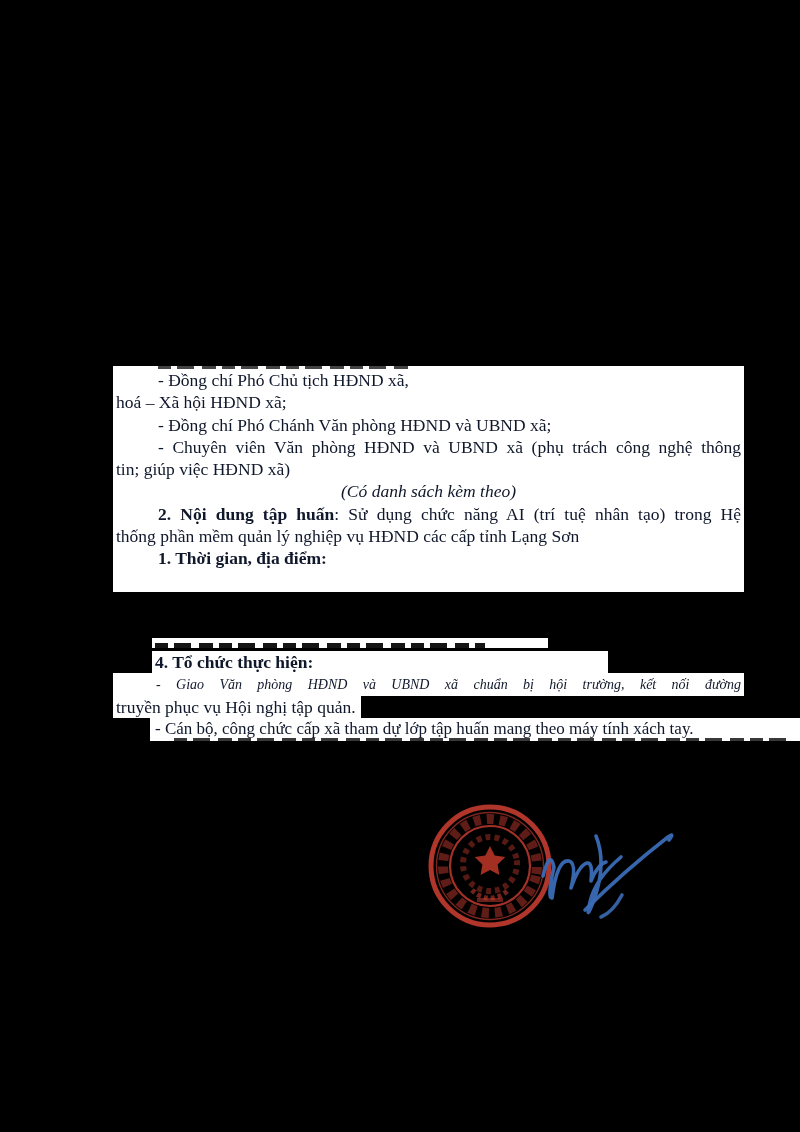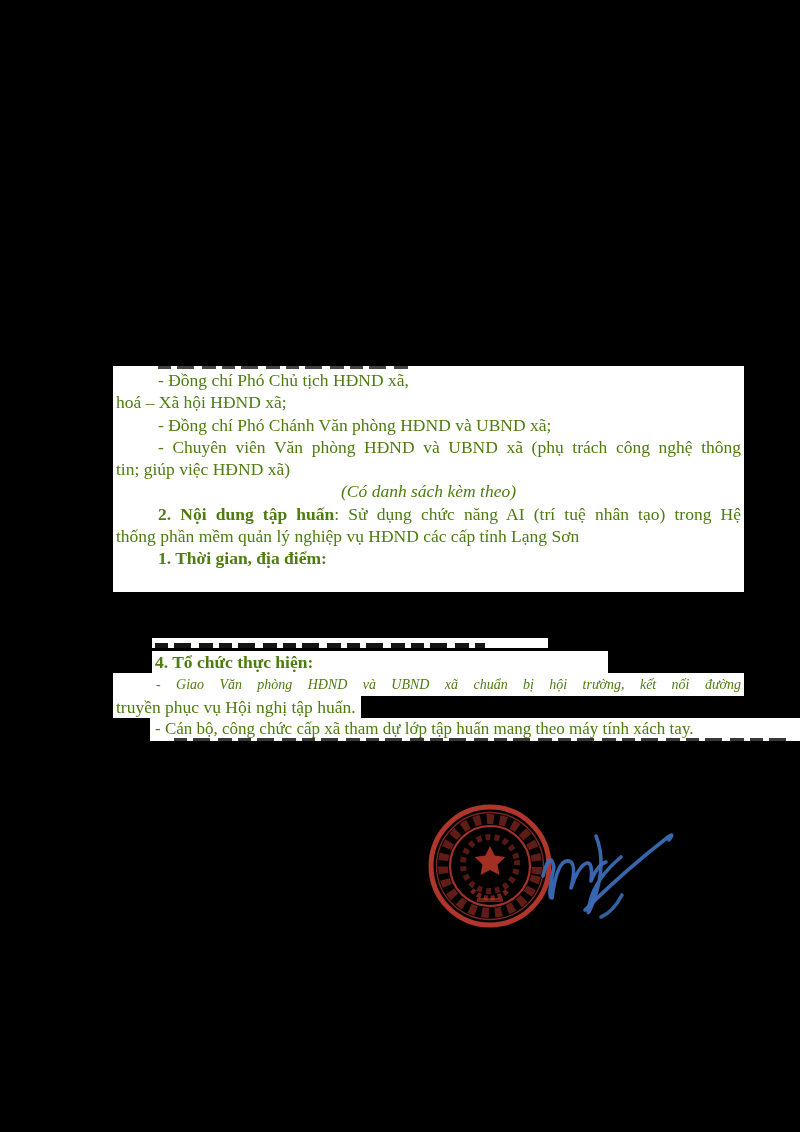--- a/index.html
+++ b/index.html
@@ -1,17 +1,17 @@
 <!DOCTYPE html>
 <html><head>
 <meta charset="utf-8">
 <style>
   html,body{margin:0;padding:0;background:#000;}
   .page{position:relative;width:800px;height:1132px;background:#000;overflow:hidden;
-        font-family:"Liberation Serif","DejaVu Serif",serif;color:#4d7c0f;}
+        font-family:"Liberation Serif","DejaVu Serif",serif;color:#0f172a;}
   .paper{position:absolute;background:#fff;}
   
   .block-a{left:113px;top:366px;width:631px;height:226px;box-sizing:border-box;
            padding:3px 3px 0 3px;overflow:hidden;font-size:17.5px;line-height:22.3px;}
   .ln{white-space:nowrap;overflow:hidden;}
   .indent{padding-left:42px;}
   .stretch{white-space:normal;text-align:justify;text-align-last:justify;}
   .center{text-align:center;white-space:normal;}
   .bold{font-weight:bold;}
   .italic{font-style:italic;}
@@ -53,21 +53,21 @@
 
   <div class="paper sliver">
     <div class="fragbar"></div>
   </div>
 
   <div class="paper strip-4 bold">4. Tổ chức thực hiện:</div>
 
   <div class="paper strip-giao">
     <div class="ln indent stretch" style="padding-left:40px;">- Giao Văn phòng HĐND và UBND xã chuẩn bị hội trường, kết nối đường</div>
   </div>
-  <div class="paper strip-truyen ln">truyền phục vụ Hội nghị tập huấn.</div>
+  <div class="paper strip-truyen ln">truyền phục vụ Hội nghị tập quản.</div>
 
   <div class="paper strip-canbo">
     <div class="ln">- Cán bộ, công chức cấp xã tham dự lớp tập huấn mang theo máy tính xách tay.</div>
     <div class="fragbar"></div>
   </div>
 
   <div class="seal-wrap">
     <svg width="260" height="138" viewBox="0 0 260 138" xmlns="http://www.w3.org/2000/svg">
       <g stroke="#bf3a2f" fill="none">
         <circle cx="65" cy="68" r="59" stroke-width="5" opacity="0.92"></circle>

